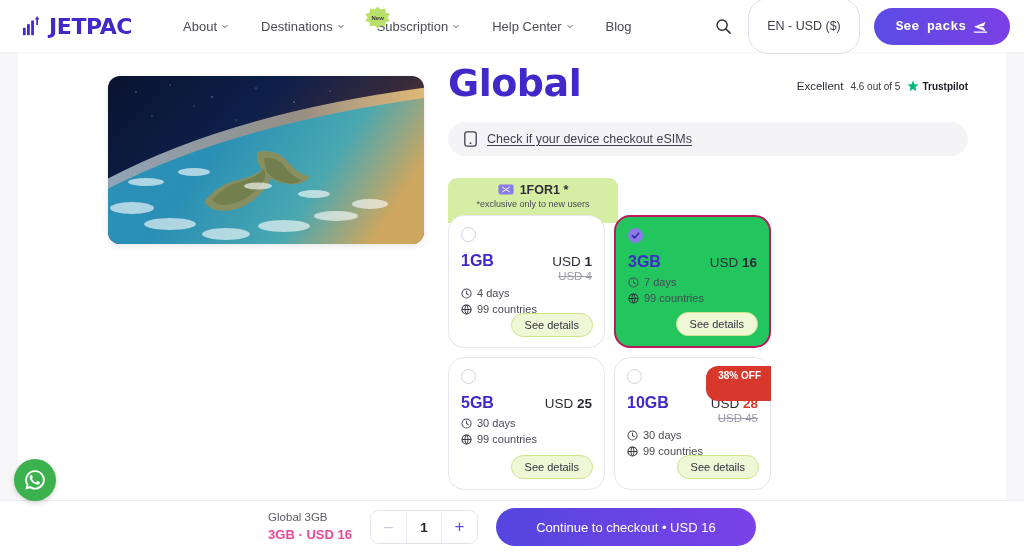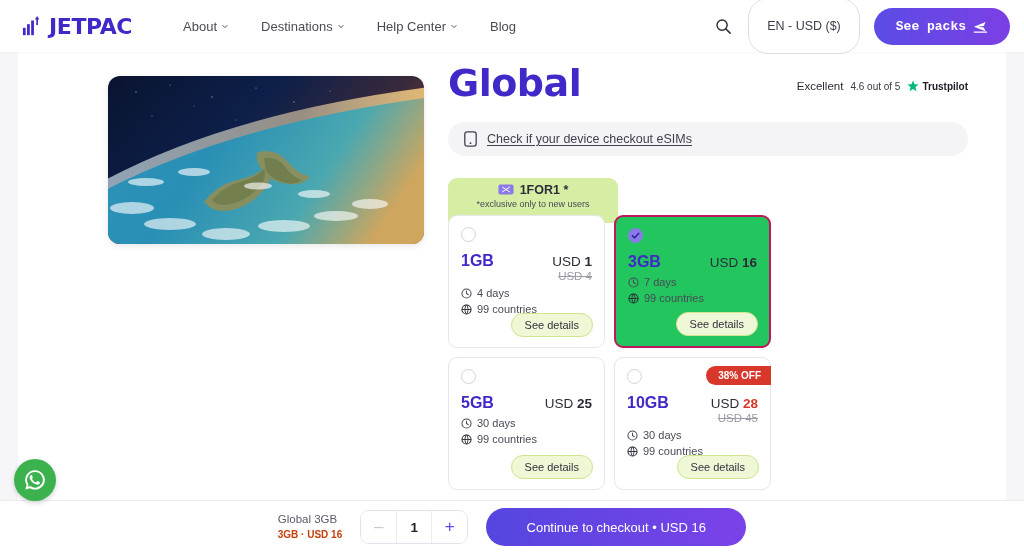--- a/index.html
+++ b/index.html
@@ -159,21 +159,21 @@
     display: grid;
     grid-template-columns: 157px 157px;
     gap: 9px 9px;
     margin-top: -8px;
     width: 323px;
   }
   .card {
     position: relative;
     background: #fff;
     border: 1px solid #e6e6ee;
-    border-radius: 9px;
+    border-radius: 16px;
     height: 133px;
     padding: 11px 12px 10px 12px;
     cursor: pointer;
   }
   .card.selected {
     background: #22c55e;
     border: 2px solid #be185d;
   }
   .radio {
     width: 15px; height: 15px;
@@ -183,21 +183,21 @@
   }
   .radio.checked {
     background: #8a7ae8;
     border-color: #8a7ae8;
     display: flex; align-items: center; justify-content: center;
   }
   .off-badge {
     position: absolute; right: -1px; top: 8px;
     background: #d8372b; color: #fff;
     font-size: 10px; font-weight: 700;
-    padding: 4px 10px 4px 12px;
+    padding: 4px 10px 20px 12px;
     border-radius: 12px 0 0 12px;
   }
   .card-row {
     display: flex; align-items: baseline; justify-content: space-between;
     margin-top: 10px;
   }
   .card-size { font-size: 16px; font-weight: 700; color: #4029c9; }
   .card-price { font-size: 13.5px; color: #2c2c38; }
   .card-price b { font-weight: 700; }
   .card-price.red b { color: #d8372b; }
@@ -228,21 +228,21 @@
     position: absolute; left: 0; bottom: 0;
     width: 1024px; height: 53px;
     background: #ffffff;
     border-top: 1px solid #ececf2;
     display: flex; align-items: center; justify-content: center;
     gap: 18px;
     z-index: 30;
   }
   .cart-info { line-height: 1.35; }
   .cart-name { font-size: 11.5px; color: #5a5a68; }
-  .cart-detail { font-size: 10px; font-weight: 700; color: #c2410c; }
+  .cart-detail { font-size: 13px; font-weight: 700; color: #ec4899; }
   .stepper {
     display: flex; align-items: center;
     border: 1px solid #e2e2ec; border-radius: 9px;
     height: 34px; overflow: hidden; background: #fff;
   }
   .step-btn {
     width: 35px; height: 100%;
     display: flex; align-items: center; justify-content: center;
     font-size: 17px; cursor: pointer; background: #fff; border: none;
     font-family: "Liberation Sans", sans-serif;
@@ -310,20 +310,30 @@
 
     <nav class="nav">
       <div class="nav-item">
         <span>About</span>
         <svg class="caret" viewBox="0 0 10 10">
             <path d="M2 4l3 3 3-3" fill="none" stroke="#4b4b58" stroke-width="1.2"></path>
           </svg>
       </div>
       <div class="nav-item">
         <span>Destinations</span>
+        <svg class="caret" viewBox="0 0 10 10">
+            <path d="M2 4l3 3 3-3" fill="none" stroke="#4b4b58" stroke-width="1.2"></path>
+          </svg>
+      </div>
+      <div class="nav-item">
+        <span class="new-badge">
+          <i class="star"></i>
+            <span>New</span>
+        </span>
+        <span>Subscription</span>
         <svg class="caret" viewBox="0 0 10 10">
             <path d="M2 4l3 3 3-3" fill="none" stroke="#4b4b58" stroke-width="1.2"></path>
           </svg>
       </div>
       <div class="nav-item">
         <span>Help Center</span>
         <svg class="caret" viewBox="0 0 10 10">
             <path d="M2 4l3 3 3-3" fill="none" stroke="#4b4b58" stroke-width="1.2"></path>
           </svg>
       </div>

